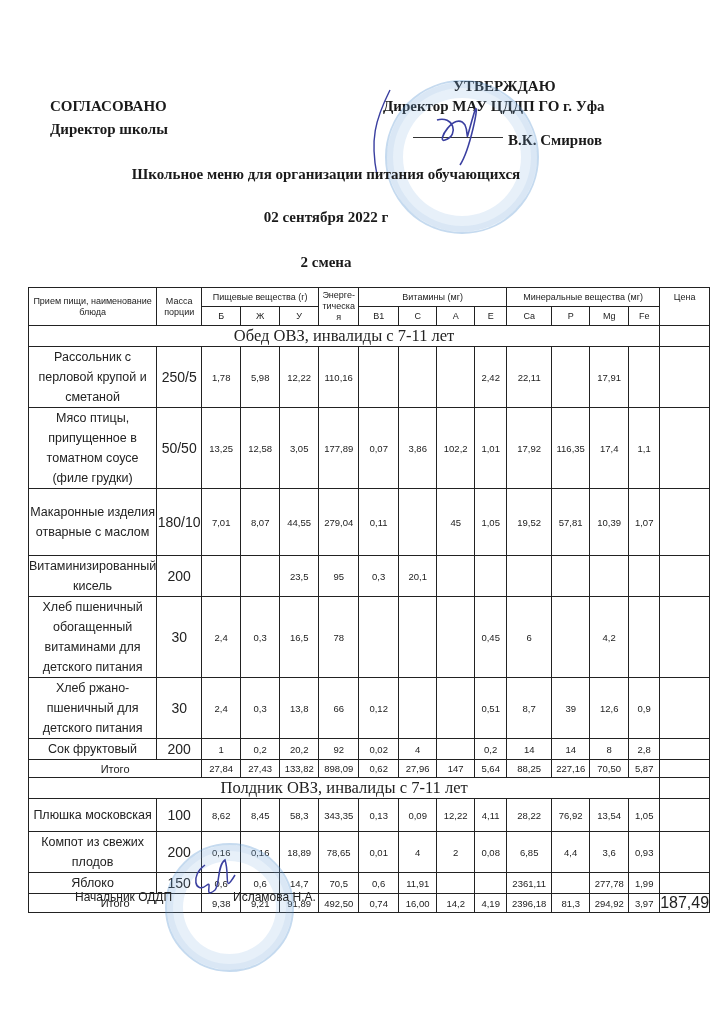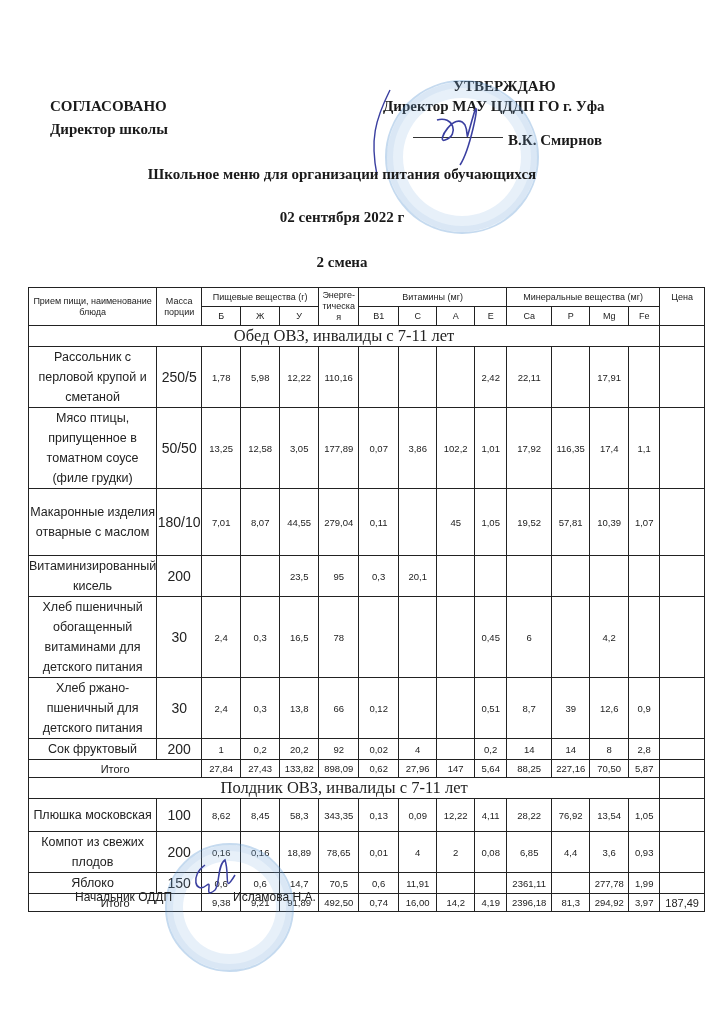--- a/index.html
+++ b/index.html
@@ -2,31 +2,31 @@
 <html><head>
 <meta charset="utf-8">
 <style>
   html, body { margin:0; padding:0; background:#ffffff; }
   body { width:724px; height:1024px; position:relative; overflow:hidden; font-family:"Liberation Serif", serif; color:#111; }
   .abs { position:absolute; }
   .serif { font-family:"Liberation Serif", serif; }
   .sans { font-family:"Liberation Sans", sans-serif; }
   .hdr-l { left:50px; font-size:15px; font-weight:bold; color:#1a1a1a; }
   .hdr-r { font-size:15px; font-weight:bold; color:#1a1a1a; }
-  .title { left:16px; width:652px; text-align:center; font-size:15px; font-weight:bold; color:#1a1a1a; }
+  .title { left:0; width:652px; text-align:center; font-size:15px; font-weight:bold; color:#1a1a1a; }
   .sig-line { border-bottom:1px solid #333; }
   table.menu { position:absolute; left:28px; top:287px; border-collapse:collapse; font-family:"Liberation Sans", sans-serif; table-layout:fixed; }
   table.menu td, table.menu th { border:1px solid #222; padding:0; text-align:center; vertical-align:middle; font-weight:normal; color:#222; overflow:hidden; }
   th.h { font-size:9px; line-height:11px; color:#333; }
   td.name { text-align:left; font-size:12.5px; line-height:20px; padding-left:2px; color:#1a1a1a; }
   td.mass { font-size:14px; color:#1a1a1a; }
   td.v { font-size:9.5px; color:#333; }
   td.sec { font-family:"Liberation Serif", serif; font-weight:bold; font-size:16.5px; color:#111; text-align:center; }
   td.tot-label { text-align:left; font-weight:bold; font-size:11px; padding-left:2px; }
-  td.price { font-size:11px; font-weight:bold; color:#111; }
+  td.price { font-size:16px; font-weight:bold; color:#111; }
   .stamp { border-radius:50%; border:2px solid rgba(90,150,210,0.35); box-shadow: inset 0 0 0 6px rgba(120,170,220,0.12), inset 0 0 0 14px rgba(255,255,255,0), inset 0 0 0 16px rgba(120,170,220,0.18); pointer-events:none; }
   .footer { font-family:"Liberation Sans", sans-serif; font-size:12px; color:#222; }
 </style>
 </head>
 <body>
 
 <div class="abs hdr-r serif" style="left:453px; top:78px;">УТВЕРЖДАЮ</div>
 <div class="abs hdr-l serif" style="top:98px;">СОГЛАСОВАНО</div>
 <div class="abs hdr-r serif" style="left:383px; top:98px;">Директор МАУ ЦДДП ГО г. Уфа</div>
 <div class="abs hdr-l serif" style="top:121px;">Директор школы</div>

